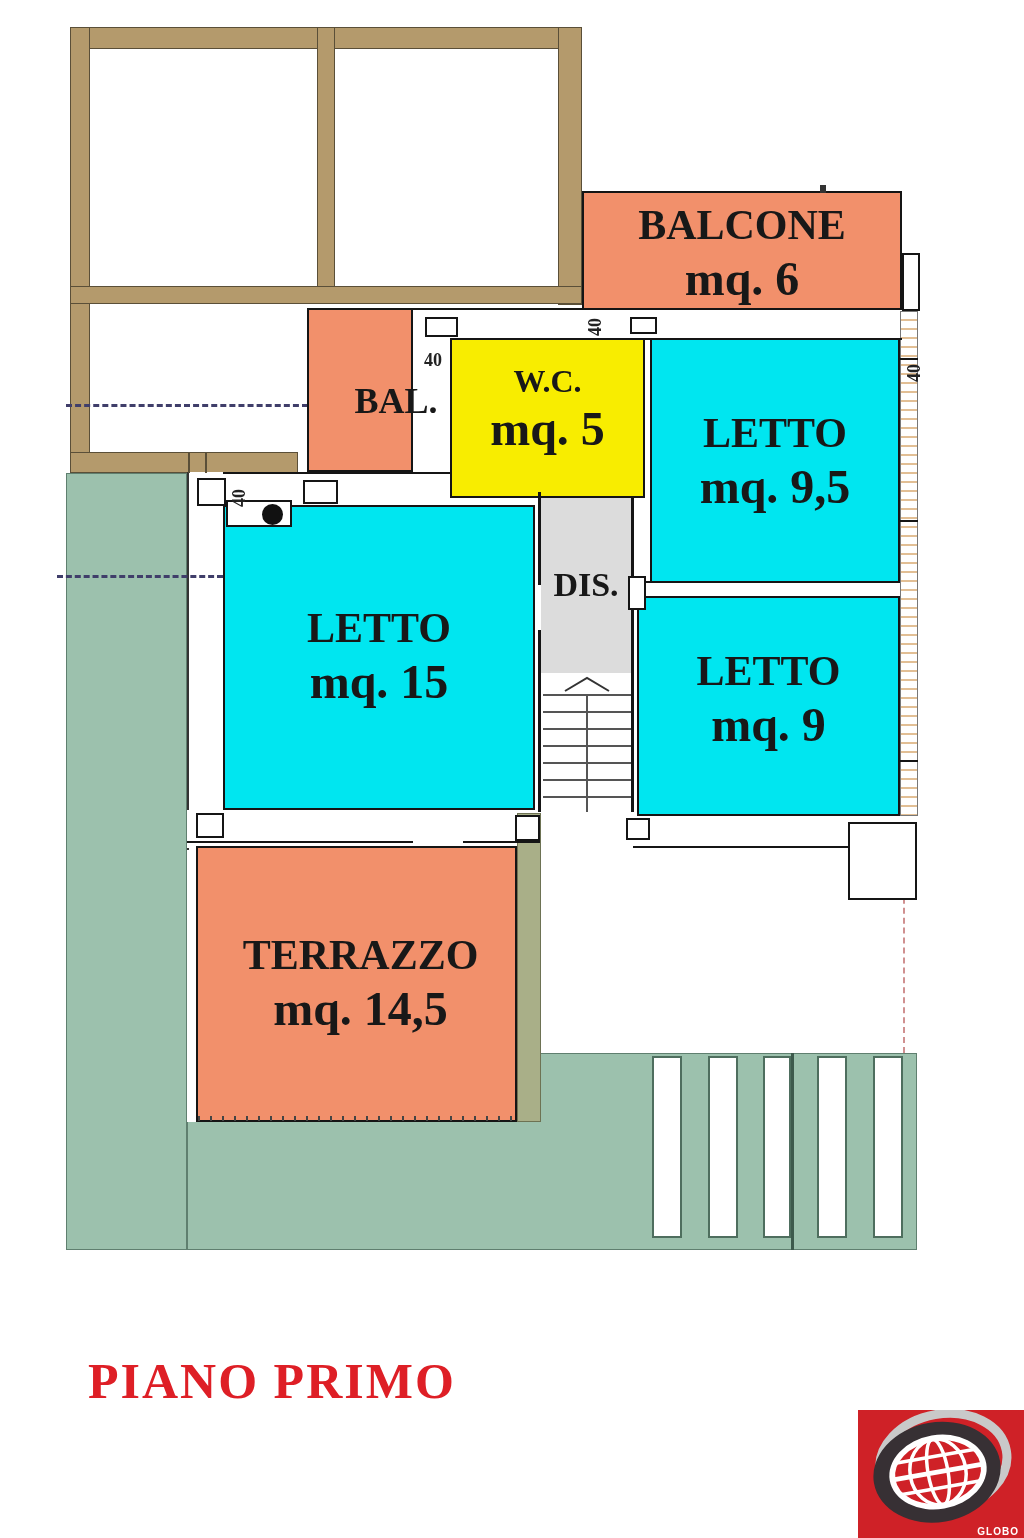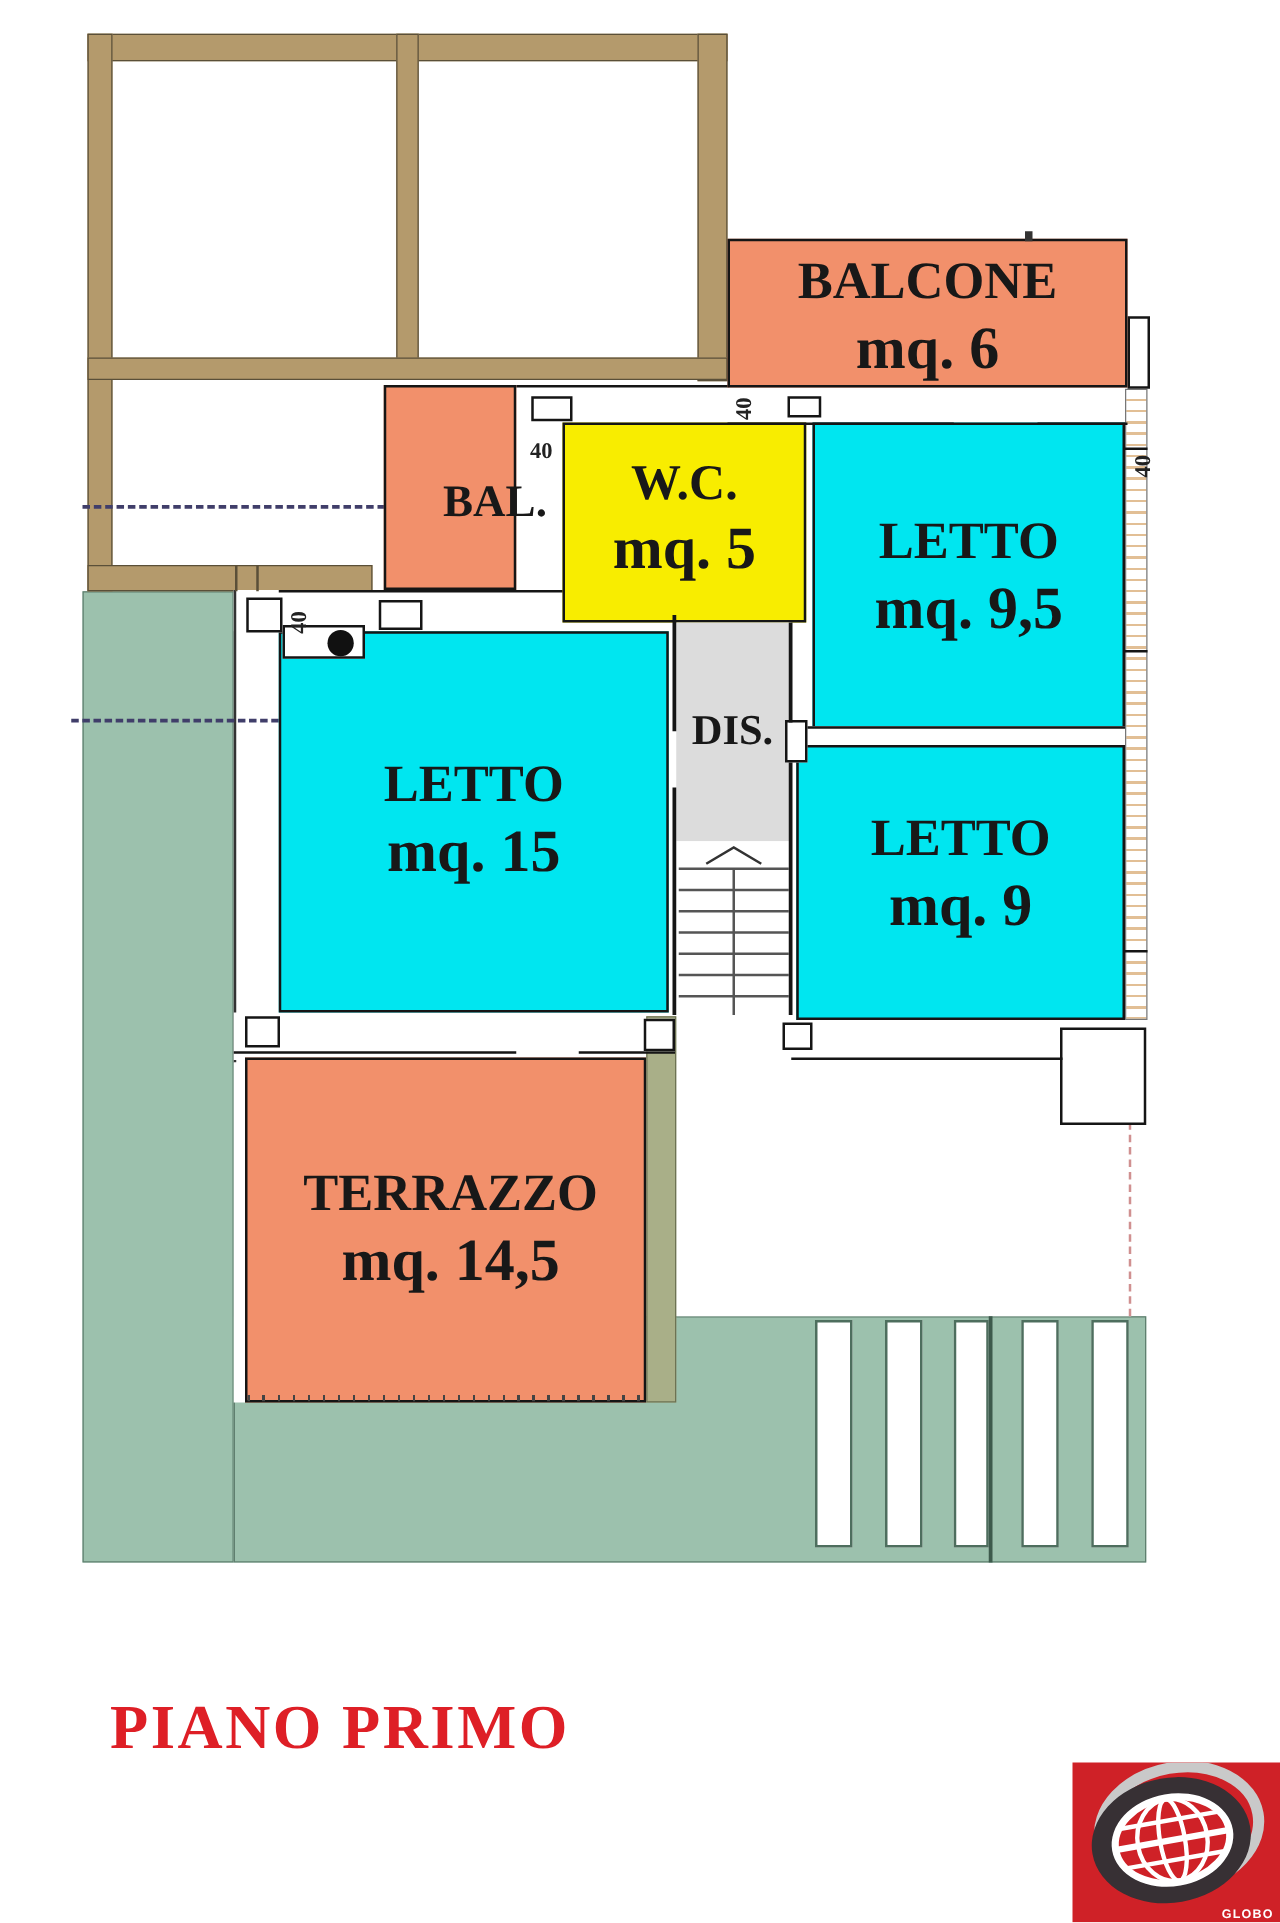--- a/index.html
+++ b/index.html
@@ -152,21 +152,21 @@
   <div class="patio" style="left:541px;top:848px;width:364px;height:205px;"></div>
 
   <div class="rlabel" style="left:582px;top:200px;width:320px;">
     <div class="rname">BALCONE</div>
     <div class="rarea">mq. 6</div>
   </div>
   <div class="rlabel" style="left:307px;top:380px;width:106px;margin-left:36px;">
     <div style="font-size:36px;">BAL.</div>
   </div>
   <div class="rlabel" style="left:450px;top:362px;width:195px;">
-    <div style="font-size:40px;">W.C.</div>
+    <div style="font-size:32px;">W.C.</div>
     <div class="rarea">mq. 5</div>
   </div>
   <div class="rlabel" style="left:650px;top:408px;width:250px;">
     <div class="rname">LETTO</div>
     <div class="rarea">mq. 9,5</div>
   </div>
   <div class="rlabel" style="left:536px;top:565px;width:100px;">
     <div style="font-size:34px;">DIS.</div>
   </div>
   <div class="rlabel" style="left:223px;top:603px;width:312px;">

